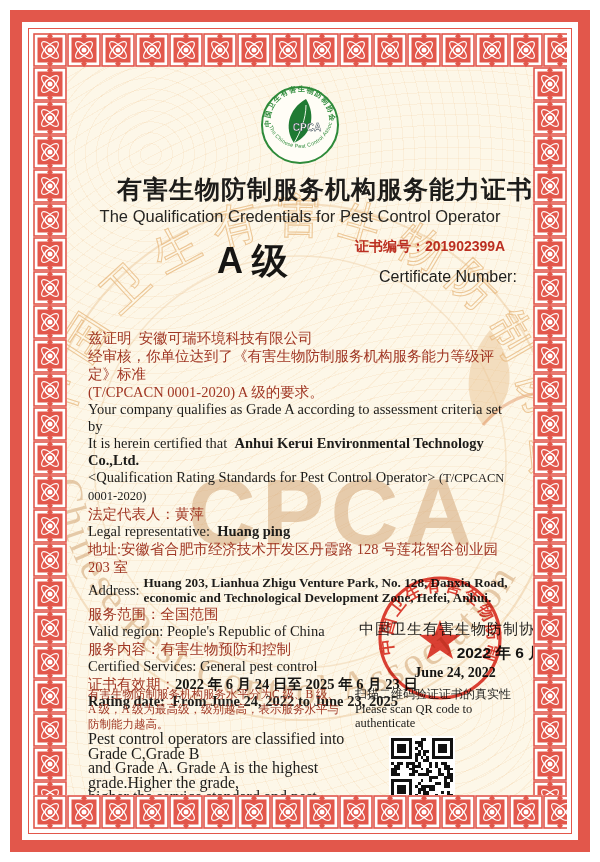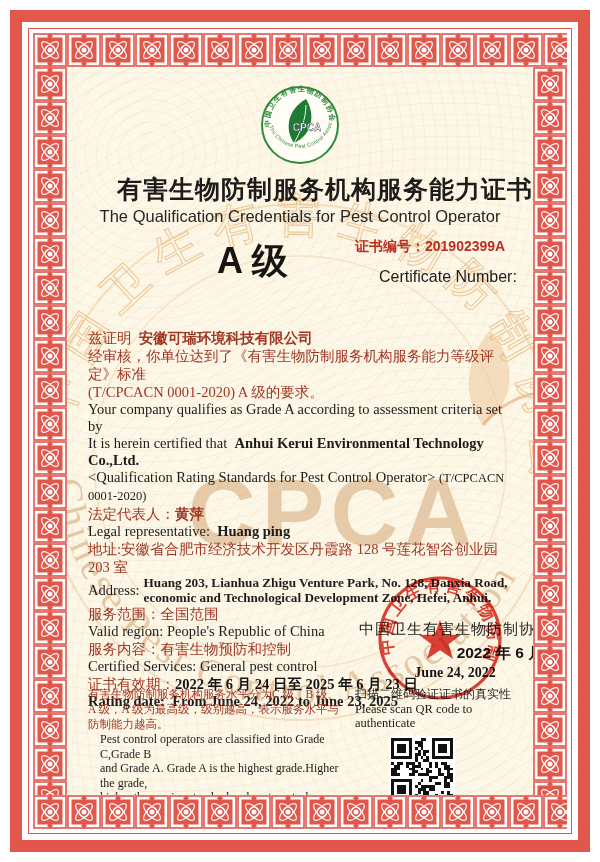--- a/index.html
+++ b/index.html
@@ -37,35 +37,35 @@
   .title{top:106px;left:0;right:0;text-align:right;font-size:25px;font-weight:bold;color:var(--ink);letter-spacing:1px;}
   .subtitle{top:140px;left:0;right:0;text-align:center;font-size:16.5px;color:#262522;}
 
   .grade-zh{top:170px;left:150px;width:130px;text-align:left;font-size:36px;font-weight:bold;color:#161513;}
   .grade-en{top:213px;left:150px;width:130px;text-align:center;font-size:16px;color:#262522;}
   .certno-line{top:171px;left:288px;font-size:14px;font-weight:bold;color:var(--certno-red);}
   .certno-en{top:201px;left:288px;font-size:16px;color:var(--ink);margin-left:24px;}
 
   .body-block{top:262px;left:21px;width:428px;}
   .zh{font-family:"Liberation Serif","DejaVu Serif",serif;color:var(--zh-red);font-size:14.5px;line-height:18px;}
-  .zh b{font-weight:bold;}
+  .zh b{font-weight:normal;}
   .en{font-family:"Liberation Serif","DejaVu Serif",serif;color:var(--ink);font-size:14.5px;line-height:17px;}
   .addr-row{display:flex;line-height:14.5px;}
   .addr-row .lbl{flex:0 0 auto;font-size:14.5px;align-self:center;}
   .addr-row .val{font-size:13.2px;font-weight:bold;padding-left:4px;}
   .date-black{color:#151412;font-weight:bold;}
 
   .issuer{top:553px;left:258px;width:260px;text-align:center;}
   .issuer .org{font-size:15px;color:#201f1d;letter-spacing:1px;}
   .issuer .date-zh{font-size:15.5px;font-weight:bold;color:#151412;margin-top:4px;text-align:right;}
   .issuer .date-en{font-family:"Liberation Serif",serif;font-size:14px;font-weight:bold;color:#151412;margin-top:1px;}
 
   .notes{top:620px;left:21px;width:268px;}
   .notes .zh{font-size:11.5px;line-height:15px;}
-  .notes .en{font-size:12px;line-height:14.5px;margin-left:12px;}
+  .notes .en{font-size:16px;line-height:14.5px;}
 
   .qr-block{top:620px;left:288px;width:178px;}
   .qr-block .cap-zh{font-size:12px;color:#201f1d;line-height:15px;}
   .qr-block .cap-en{font-family:"Liberation Serif",serif;font-size:12.5px;color:var(--ink);line-height:14px;}
   .qr-box{margin:6px 0 0 34px;width:66px;height:66px;background:#fff;padding:2px;}
 
   .seal{top:505px;left:308px;width:130px;height:134px;opacity:.88;mix-blend-mode:multiply;}
 </style>
 </head>
 <body>

